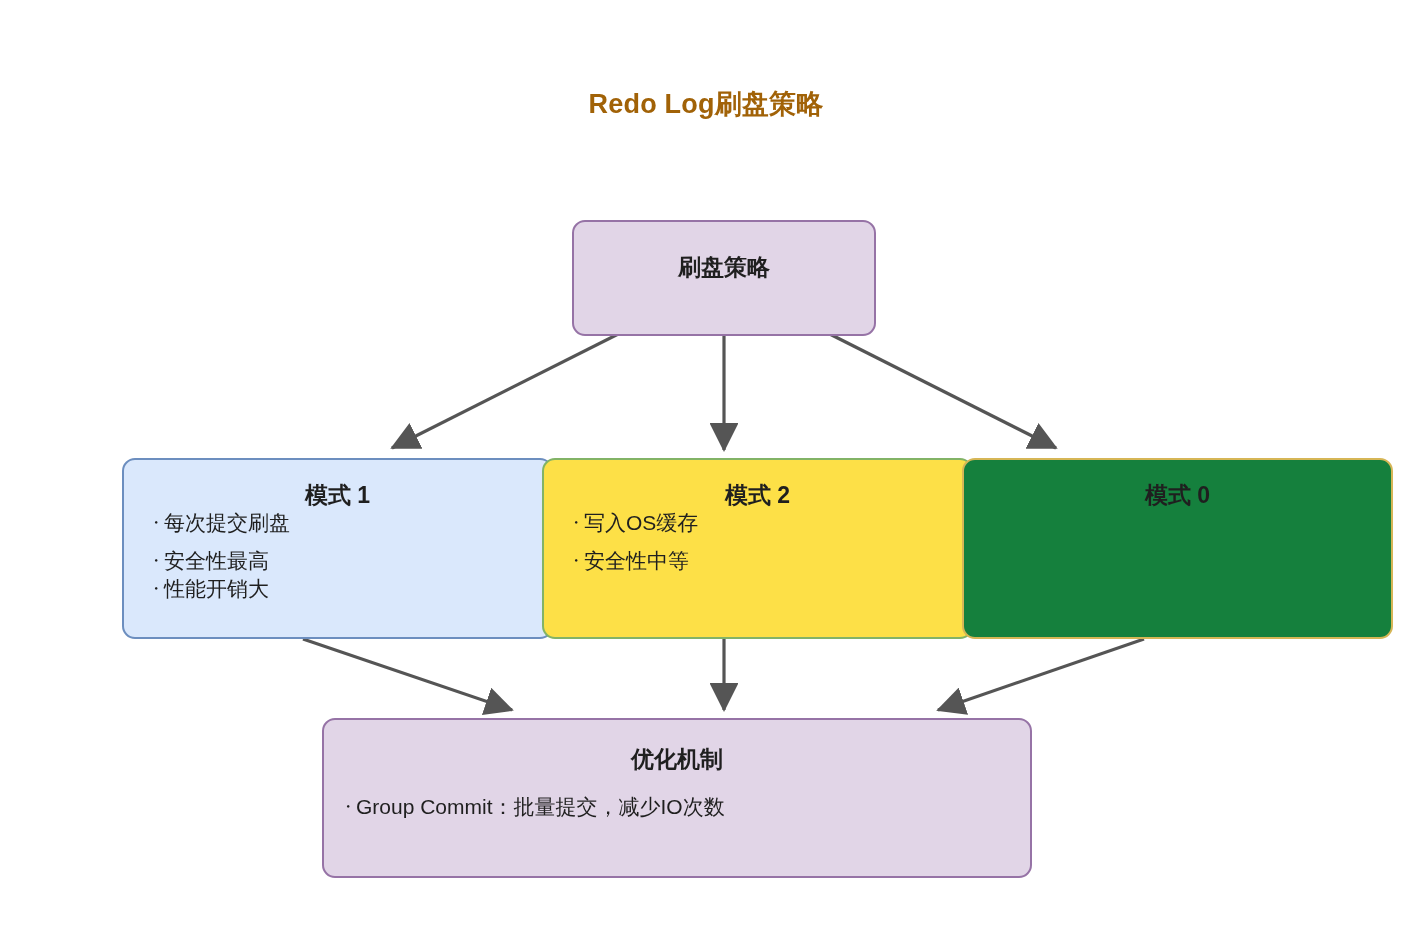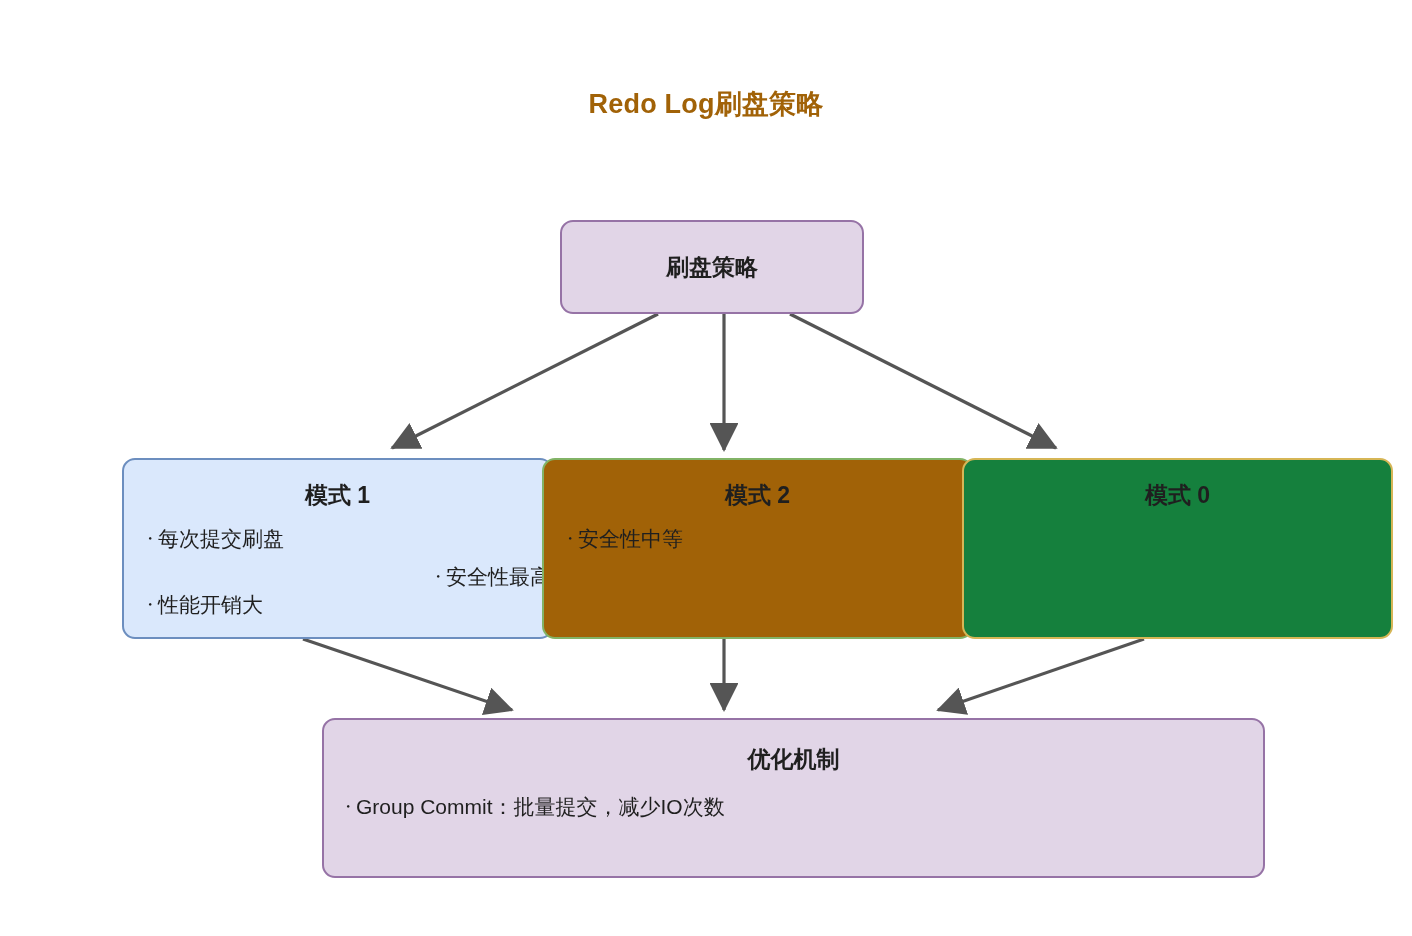--- a/index.html
+++ b/index.html
@@ -66,76 +66,75 @@
   }
   .node-bullets li .bullet-dot {
     display: inline-block;
     width: 16px;
     font-size: 16px;
     vertical-align: 2px;
   }
 
   
   #node-root {
-    left: 560px;
+    left: 572px;
     top: 220px;
     width: 304px;
-    height: 94px;
+    height: 116px;
     background: #e1d5e7;
     border-color: #9673a6;
   }
   #node-root .node-title {
     margin-top: 32px;
   }
 
   
   .node-mode {
     top: 458px;
     width: 431px;
     height: 181px;
   }
   .node-mode .node-title {
     margin-top: 22px;
   }
   .node-mode .node-bullets {
-    margin-top: 18px;
-    padding-left: 18px;
+    margin-top: 2px;
+    padding-left: 24px;
   }
   .node-mode .node-bullets li {
     margin-bottom: 17px;
   }
   .node-mode .node-bullets li:nth-child(2) {
     margin-bottom: 7px;
-    text-align: right;
   }
   .node-mode .node-bullets li:last-child {
     margin-bottom: 0;
   }
 
   #node-mode1 {
     left: 122px;
     background: #dae8fc;
     border-color: #6c8ebf;
   }
   #node-mode2 {
     left: 542px;
-    background: #a16207;
+    background: #fde047;
     border-color: #82b366;
   }
   #node-mode0 {
     left: 962px;
     background: #15803d;
     border-color: #d6b656;
   }
 
   
   #node-optimize {
     left: 322px;
     top: 718px;
-    width: 943px;
+    width: 710px;
     height: 160px;
     background: #e1d5e7;
     border-color: #9673a6;
   }
   #node-optimize .node-title {
     margin-top: 26px;
   }
   #node-optimize .node-bullets {
     margin-top: 22px;
     padding-left: 16px;
@@ -184,20 +183,21 @@
     <ul class="node-bullets">
       <li><span class="bullet-dot">・</span><span>每次提交刷盘</span></li>
       <li><span class="bullet-dot">・</span><span>安全性最高</span></li>
       <li><span class="bullet-dot">・</span><span>性能开销大</span></li>
     </ul>
   </div>
 
   <div class="node node-mode" id="node-mode2">
     <div class="node-title">模式 2</div>
     <ul class="node-bullets">
+      <li><span class="bullet-dot">・</span><span>写入OS缓存</span></li>
       <li><span class="bullet-dot">・</span><span>安全性中等</span></li>
     </ul>
   </div>
 
   <div class="node node-mode" id="node-mode0">
     <div class="node-title">模式 0</div>
   </div>
 
   <div class="node" id="node-optimize">
     <div class="node-title">优化机制</div>

